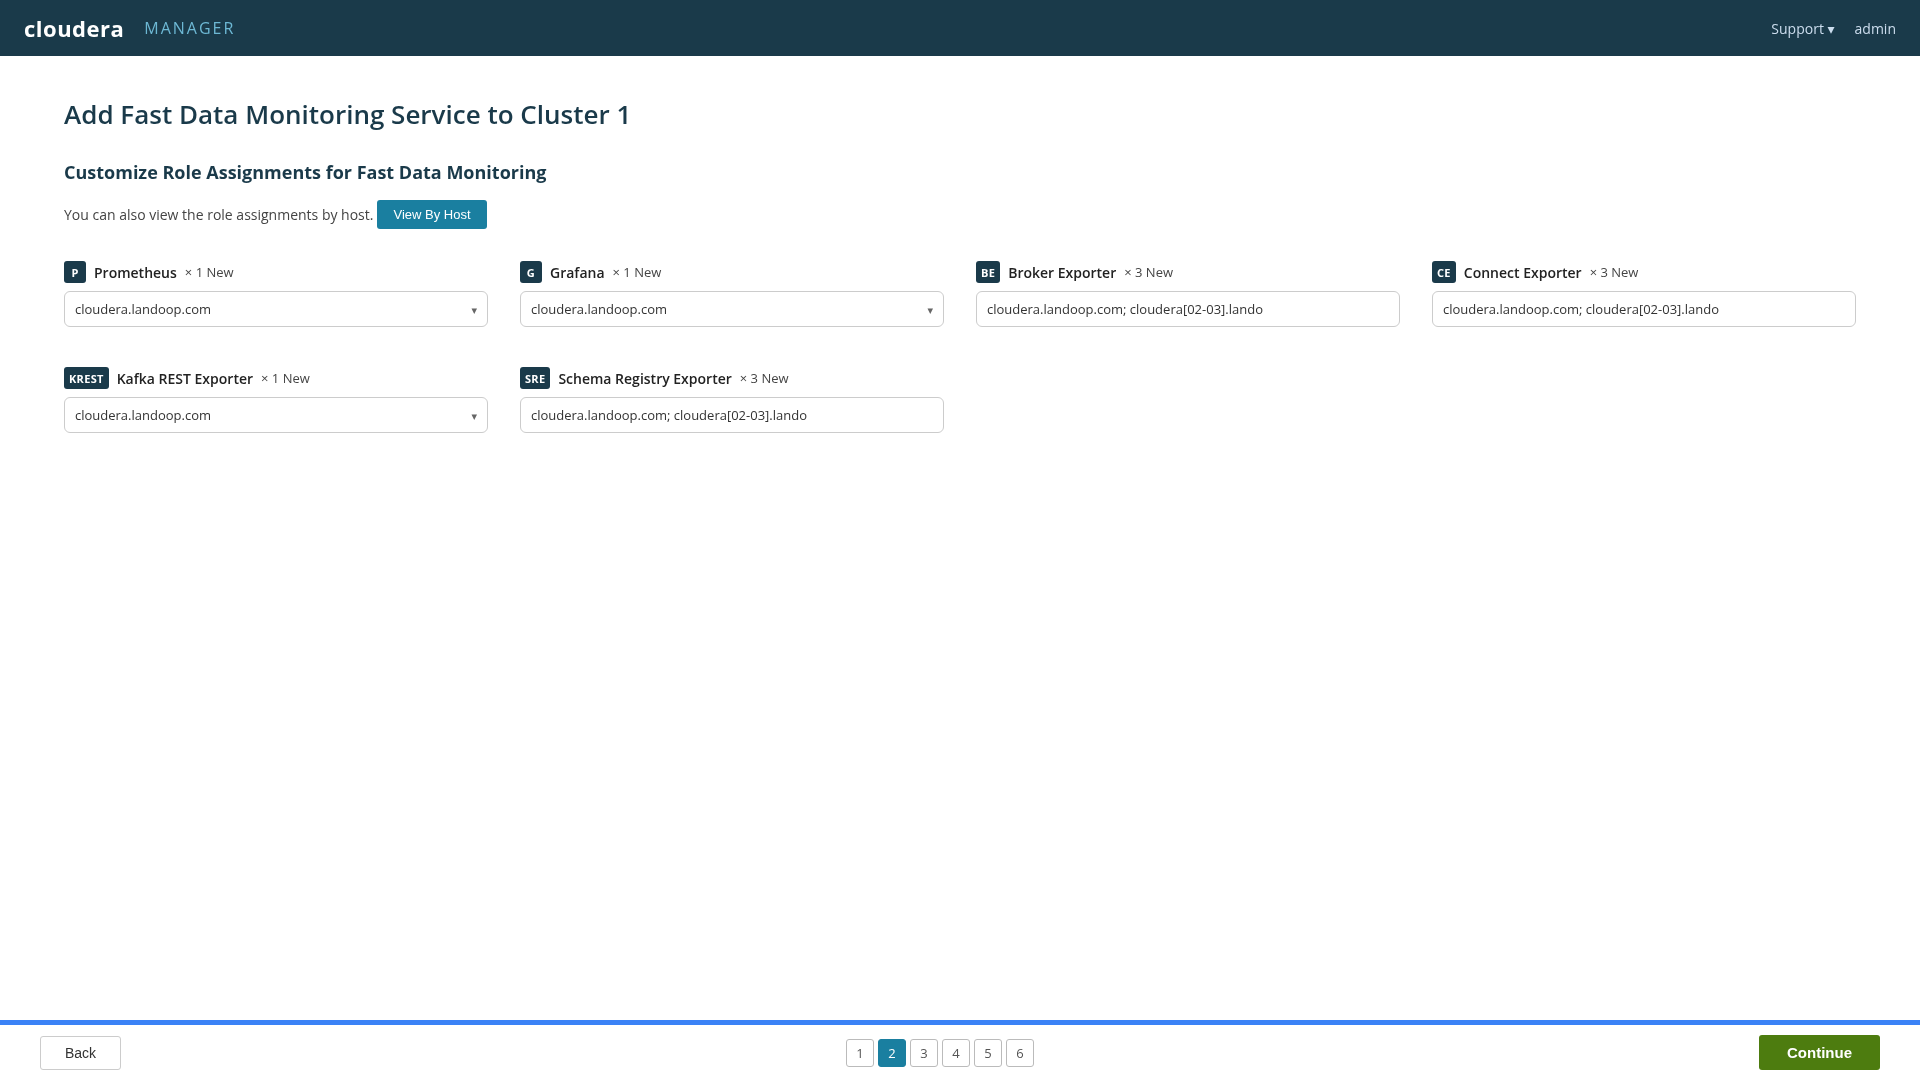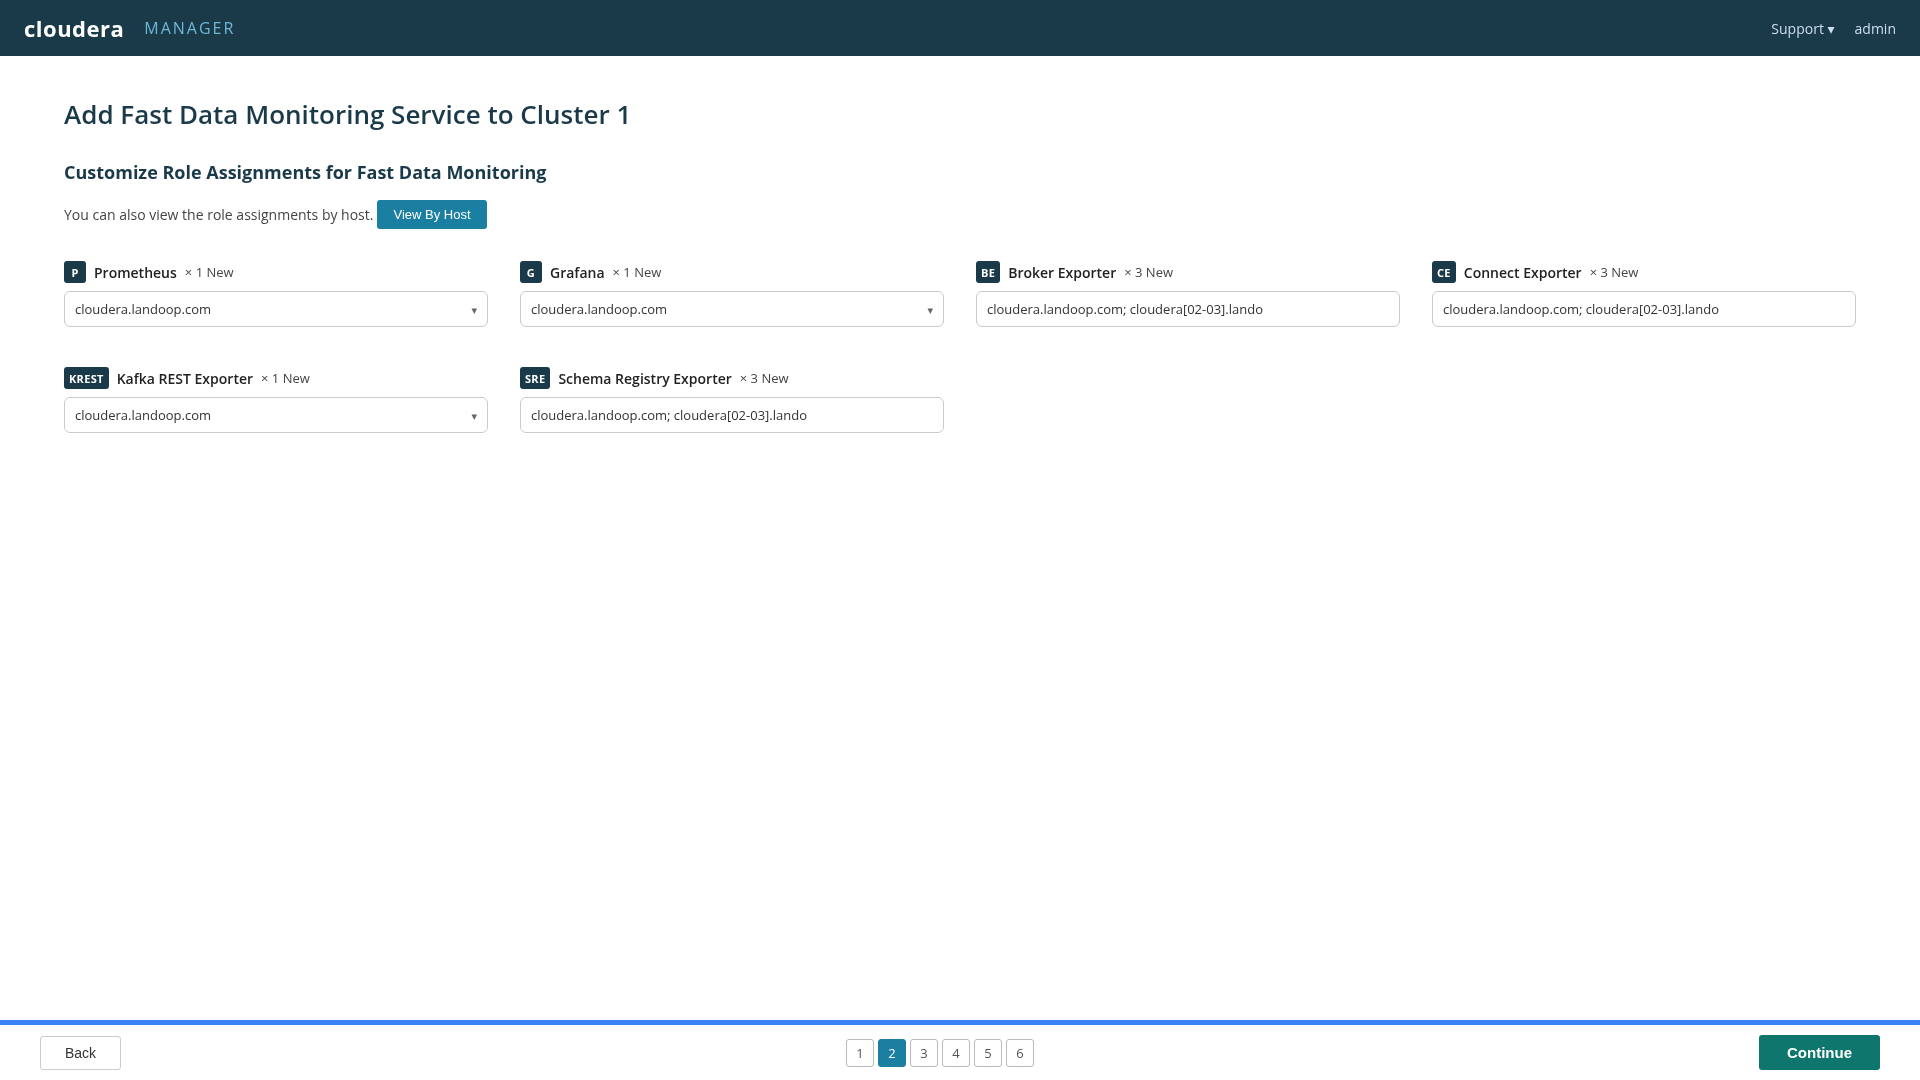--- a/index.html
+++ b/index.html
@@ -212,21 +212,21 @@
       cursor: pointer;
       background: #fff;
     }
     .page-num.active {
       background: #1a7fa0;
       color: #fff;
       border-color: #1a7fa0;
     }
 
     .btn-continue {
-      background: #0f766e;
+      background: #4d7c0f;
       color: #fff;
       border: none;
       padding: 9px 28px;
       border-radius: 3px;
       font-size: 15px;
       font-weight: 600;
       cursor: pointer;
     }
 
     

